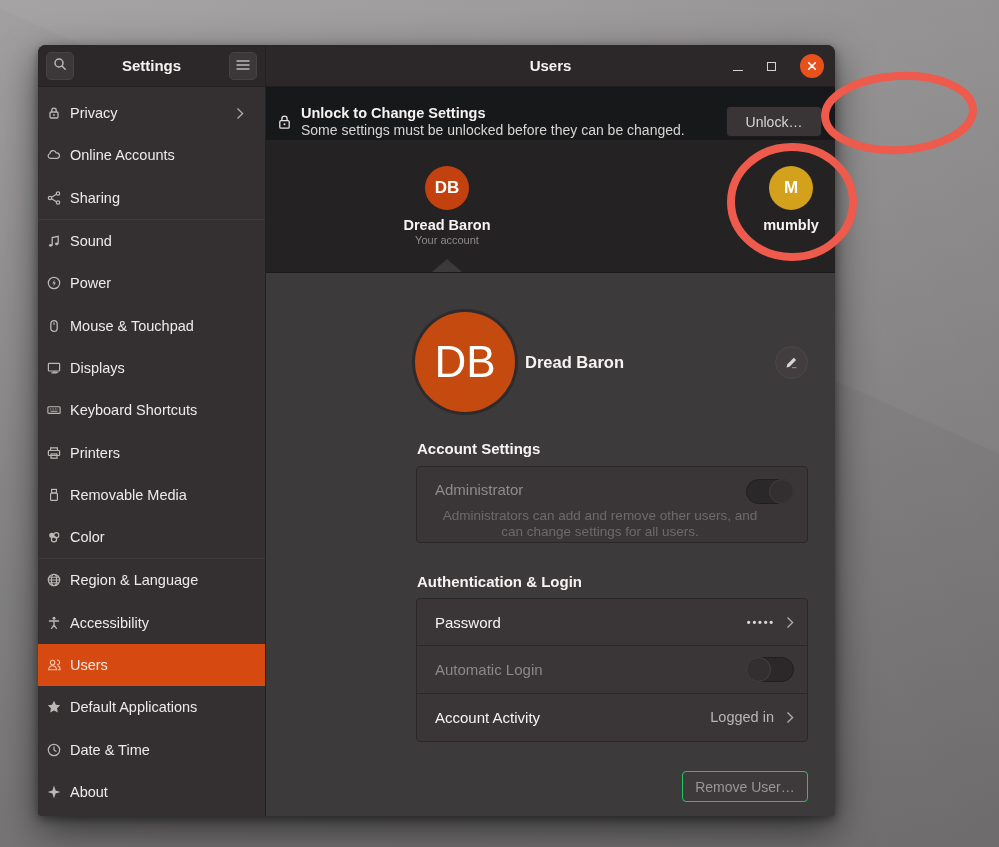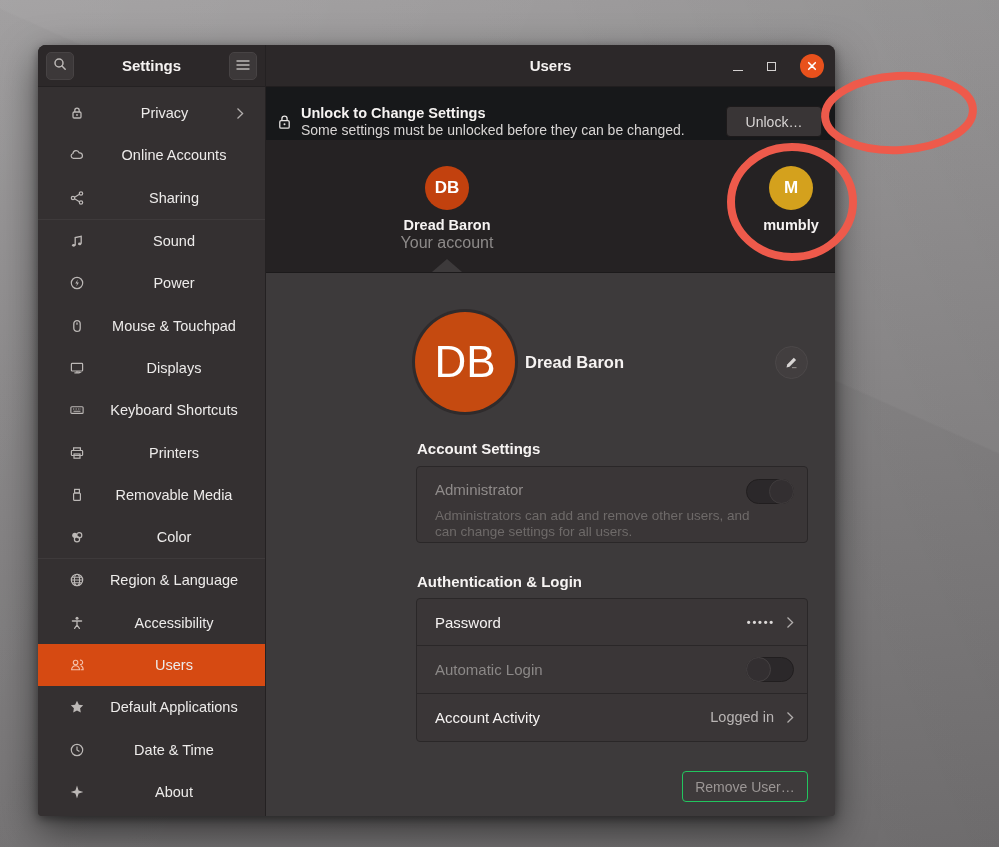--- a/index.html
+++ b/index.html
@@ -15,21 +15,21 @@
     border-radius:8px 8px 4px 4px; background:#3d3a3b; display:flex;
     box-shadow:0 14px 38px rgba(0,0,0,.55), 0 3px 10px rgba(0,0,0,.4); overflow:hidden; }
   
   .sidebar { width:228px; background:#343031; border-right:1px solid #242122; display:flex; flex-direction:column; }
   .sb-header { height:42px; background:#2c2829; border-bottom:1px solid #242122;
     display:flex; align-items:center; justify-content:space-between; padding:0 8px; flex:0 0 auto; }
   .sq-btn { width:28px; height:28px; border-radius:5px; background:#3c3839; border:1px solid #474344;
     display:flex; align-items:center; justify-content:center; }
   .sb-title { color:#f5f2f1; font-weight:bold; font-size:15px; }
   .sb-list { padding-top:5px; }
-  .sb-item { height:42.3px; display:flex; align-items:center; padding:0 10px 0 31px; position:relative;text-align:center; }
+  .sb-item { height:42.3px; display:flex; align-items:center; padding:0 10px 0 8px; position:relative; }
   .sb-item .ic { width:16px; height:16px; display:flex; align-items:center; justify-content:center; }
   .sb-item .lbl { color:#edebea; font-size:14.5px; margin-left:8px; flex:1; }
   .sb-item.selected { background:#d64a12; }
   .sb-sep { height:1px; background:#3e3a3b; margin:0; }
   .sb-chev { margin-right:11px; display:flex; align-items:center; }
   
   .content { flex:1; display:flex; flex-direction:column; position:relative; }
   .headerbar { height:42px; background:#2c2829; border-bottom:1px solid #211e1f;
     display:flex; align-items:center; position:relative; flex:0 0 auto;}
   .hb-title { position:absolute; left:0; right:0; text-align:center; color:#f5f2f1; font-weight:bold; font-size:15px; }
@@ -43,35 +43,35 @@
   .banner .t1 { color:#f6f3f2; font-weight:bold; font-size:14.5px; }
   .banner .t2 { color:#d8d5d4; font-size:14px; margin-top:1px; }
   .unlock-btn { width:96px; height:31px; background:#393536; border:1px solid #1d1a1b; border-radius:4px;
     color:#d9d6d5; font-size:14px; display:flex; align-items:center; justify-content:center; }
   
   .switcher { height:133px; background:#252223; border-bottom:1px solid #1c1a1b; position:relative; flex:0 0 auto;}
   .chooser { position:absolute; top:26px; width:140px; text-align:center; }
   .chooser .av { width:44px; height:44px; border-radius:50%; margin:0 auto;
     display:flex; align-items:center; justify-content:center; color:#fff; font-weight:bold; font-size:17px; }
   .chooser .nm { margin-top:7px; color:#f6f3f2; font-weight:bold; font-size:14.5px; }
-  .chooser .sub { margin-top:1px; color:#8d8a89; font-size:16px; }
+  .chooser .sub { margin-top:1px; color:#8d8a89; font-size:11px; }
   .pointer { position:absolute; bottom:0; left:166px; width:0; height:0;
     border-left:15px solid transparent; border-right:15px solid transparent; border-bottom:13px solid #3d3a3b; }
   
   .panel { flex:1; position:relative; background:#3d3a3b; }
   .profile-row { position:absolute; left:149px; top:39px; display:flex; align-items:center; width:393px; }
   .big-av { width:100px; height:100px; border-radius:50%; background:#c54a10;
     display:flex; align-items:center; justify-content:center; color:#fff; font-size:44px;
     box-shadow:0 0 0 3px #2f2b2c; }
   .profile-name { color:#f6f3f2; font-weight:bold; font-size:16.5px; margin-left:10px; flex:1; }
   .edit-btn { width:33px; height:33px; border-radius:50%; background:#423e3f; border:1px solid #4c4849;
     display:flex; align-items:center; justify-content:center; }
   .sec-head { position:absolute; left:151px; color:#f6f3f2; font-weight:bold; font-size:15px; }
   .card { position:absolute; left:150px; width:392px; background:#3a3637; border:1px solid #2a2728; border-radius:4px; }
-  .admin-card { top:193px; height:77px; padding:12px 13px 0 18px; }
+  .admin-card { top:193px; height:77px; padding:12px 13px 0 18px;text-align:center; }
   .admin-top { display:flex; align-items:flex-start; justify-content:space-between; }
   .admin-label { color:#8f8b8a; font-size:15px; margin-top:2px;}
   .admin-desc { color:#6e6a69; font-size:13.5px; margin-top:4px; width:330px; line-height:1.22; }
   .toggle { width:48px; height:25px; border-radius:13px; background:#2b282a; border:1px solid #211e1f; position:relative; }
   .toggle .knob { width:25px; height:25px; border-radius:50%; background:#332f31; border:1px solid #454142; position:absolute; top:-1px; }
   .toggle.on .knob { right:-1px; border-color:#403c3d; }
   .toggle.off .knob { left:-1px; }
   .auth-card { top:325px; height:144px; display:flex; flex-direction:column; }
   .auth-row { height:48px; display:flex; align-items:center; padding:0 13px 0 18px; border-bottom:1px solid #2a2728; }
   .auth-row:last-child { border-bottom:none; }

